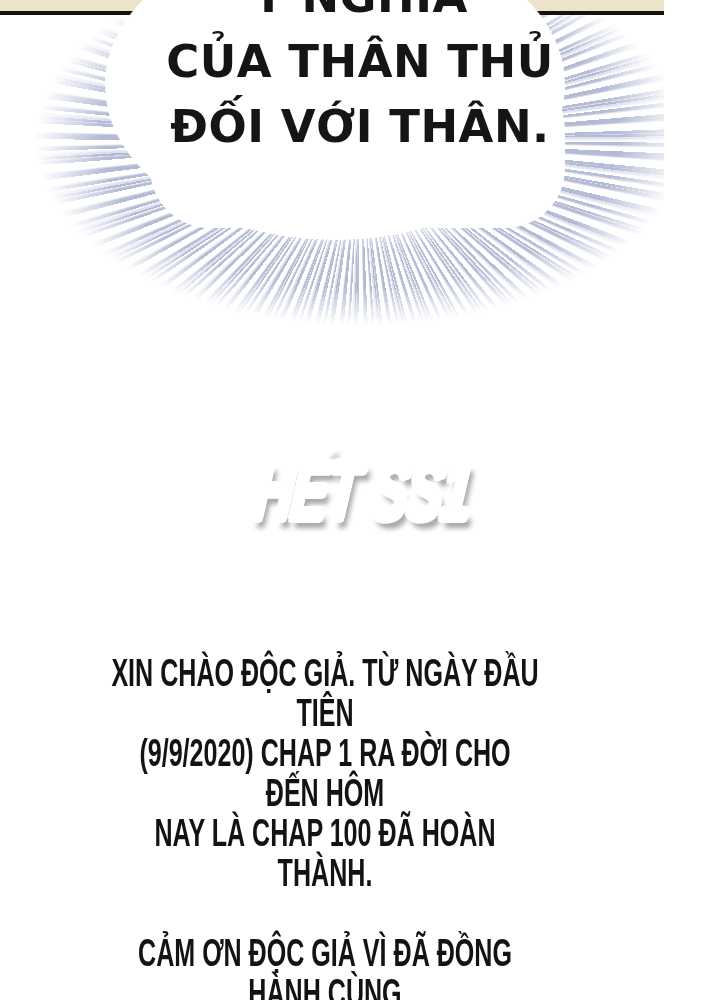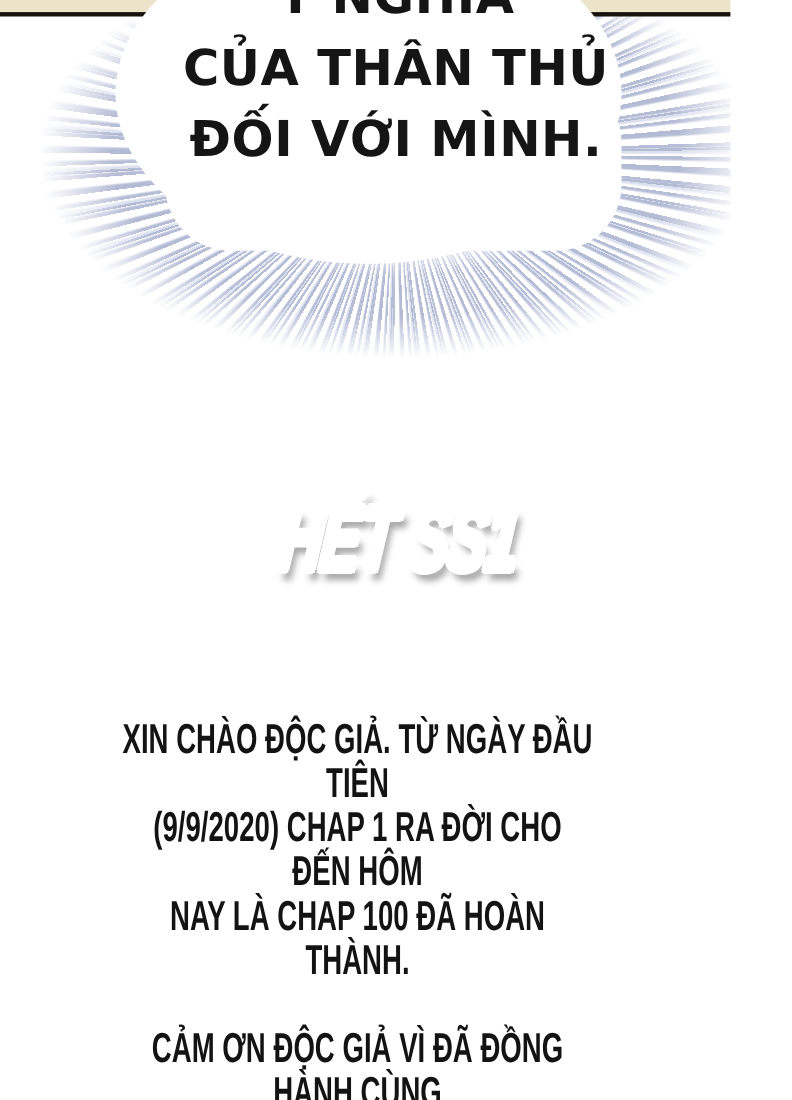--- a/index.html
+++ b/index.html
@@ -60,21 +60,21 @@
 
   <div class="panel-strip"></div>
   <div class="panel-line"></div>
 
   <div class="bubble-core"></div>
   <div class="bubble-core2"></div>
 
   <div class="bubble-text">
     <div>Ý NGHĨA</div>
     <div>CỦA THÂN THỦ</div>
-    <div>ĐỐI VỚI MÌNH.</div>
+    <div>ĐỐI VỚI THÂN.</div>
   </div>
 
   <div class="season-end-wrap">
     <span class="season-end">HẾT SS1</span>
   </div>
 
   <div class="afterword">
     <div class="para">
       <div>XIN CHÀO ĐỘC GIẢ. TỪ NGÀY ĐẦU TIÊN</div>
       <div>(9/9/2020) CHAP 1 RA ĐỜI CHO ĐẾN HÔM</div>

